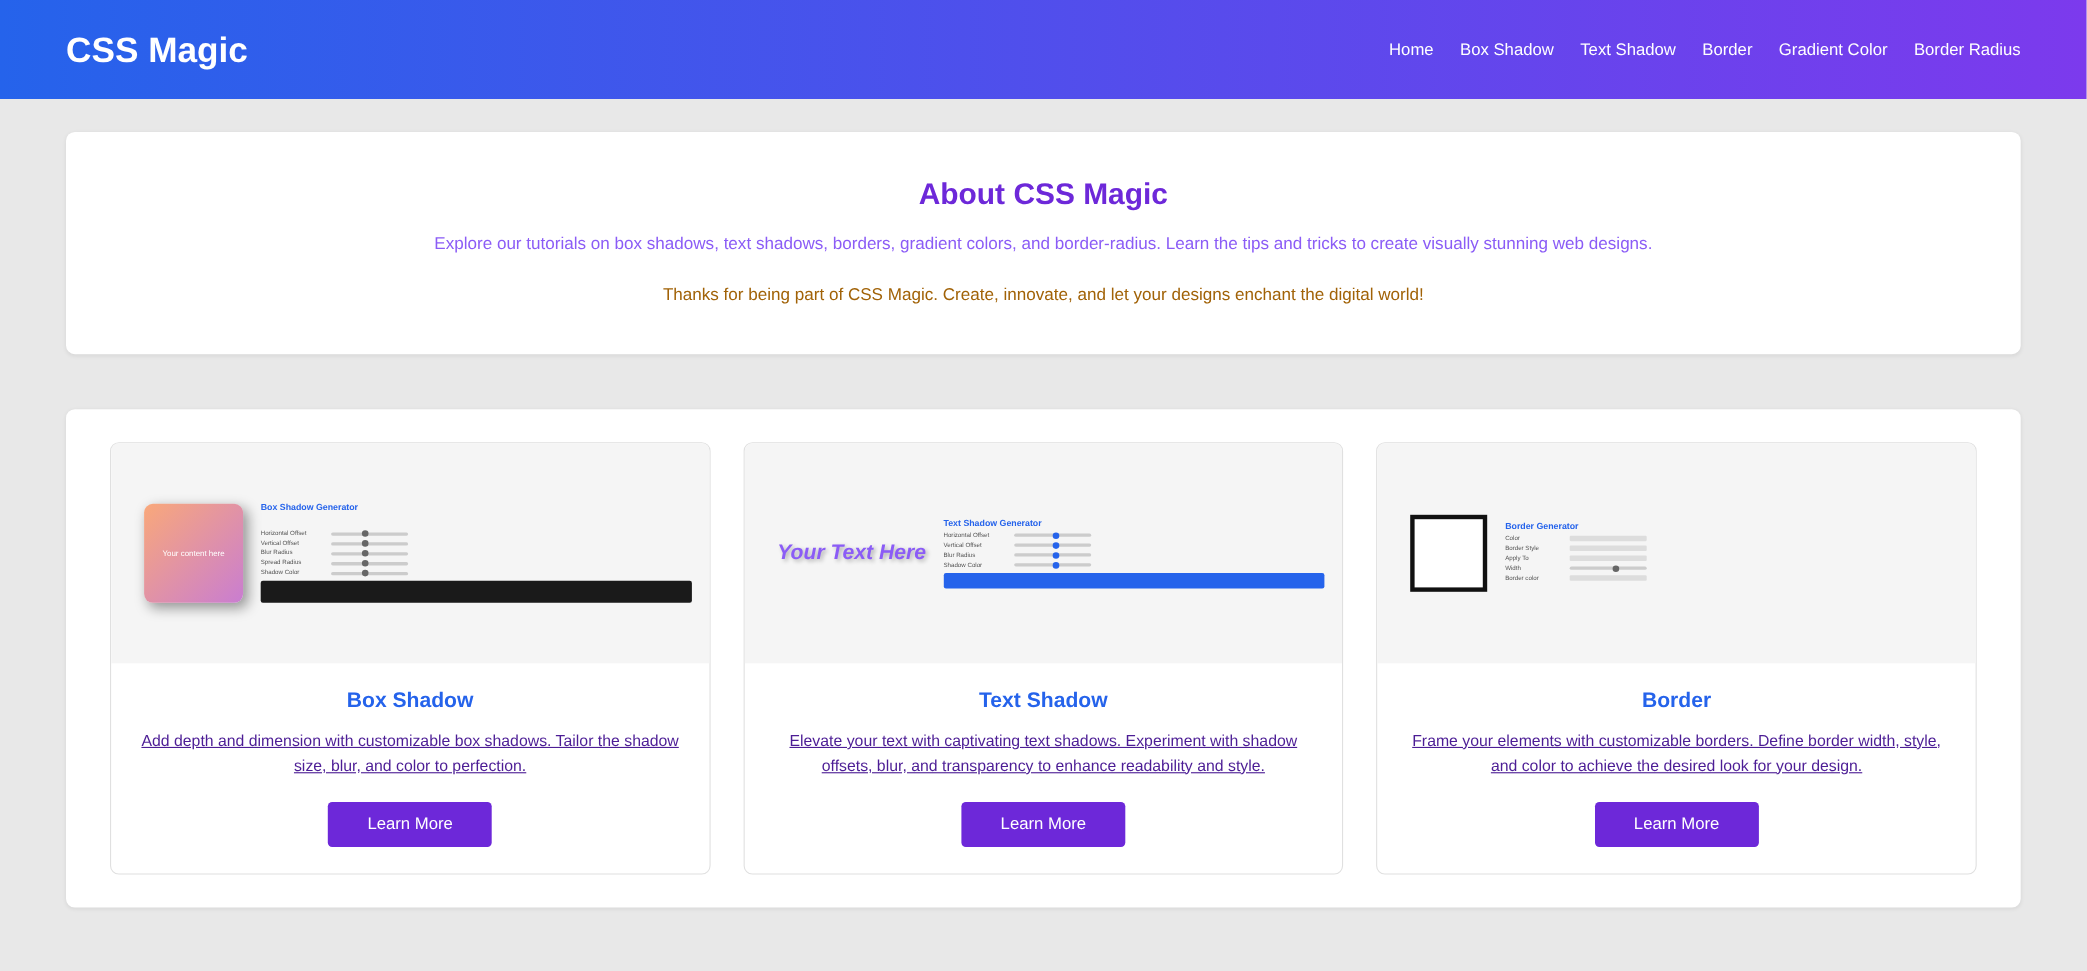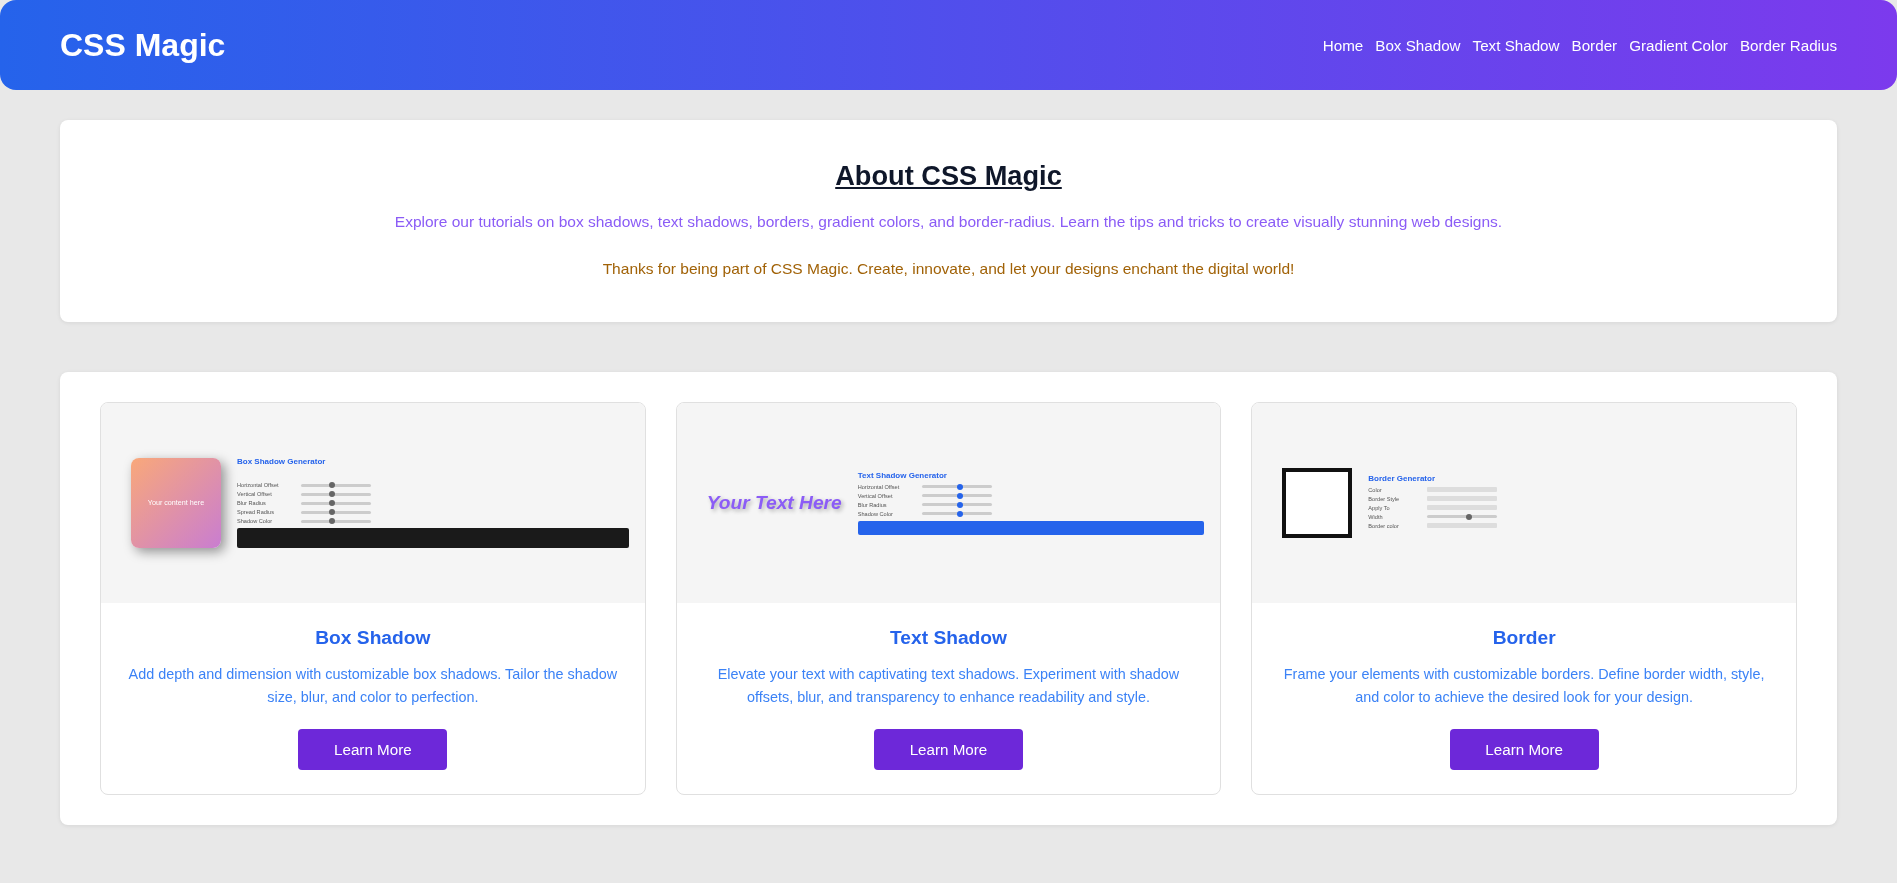--- a/index.html
+++ b/index.html
@@ -15,32 +15,31 @@
     }
 
     
     header {
       background: linear-gradient(to right, #2563eb, #7c3aed);
       padding: 0 60px;
       height: 90px;
       display: flex;
       align-items: center;
       justify-content: space-between;
-      border-radius: 16px;
     }
 
     .site-title {
       color: white;
       font-size: 2rem;
       font-weight: bold;
     }
 
     nav {
       display: flex;
-      gap: 12px;
+      gap: 24px;
     }
 
     nav a {
       color: white;
       text-decoration: none;
       font-size: 0.95rem;
     }
 
     
     .main-wrapper {
@@ -52,25 +51,24 @@
     .about-section {
       background: white;
       border-radius: 8px;
       padding: 40px 80px;
       margin-bottom: 30px;
       text-align: center;
       box-shadow: 0 1px 4px rgba(0,0,0,0.08);
     }
 
     .about-title {
-      color: #0f172a;
+      color: #6d28d9;
       font-size: 1.7rem;
       font-weight: bold;
       margin-bottom: 18px;
-      text-decoration: underline;
     }
 
     .about-desc {
       color: #8b5cf6;
       font-size: 0.97rem;
       line-height: 1.6;
       margin-bottom: 22px;
     }
 
     .about-thanks {
@@ -353,25 +351,26 @@
     }
 
     .card-title {
       color: #2563eb;
       font-size: 1.2rem;
       font-weight: bold;
       margin-bottom: 14px;
     }
 
     .card-desc {
-      color: #3b82f6;
+      color: #4c1d95;
       font-size: 0.9rem;
       line-height: 1.6;
       margin-bottom: 20px;
       flex: 1;
+      text-decoration: underline;
     }
 
     .learn-more-btn {
       background-color: #6d28d9;
       color: white;
       border: none;
       padding: 12px 32px;
       border-radius: 4px;
       font-size: 0.95rem;
       font-weight: normal;

